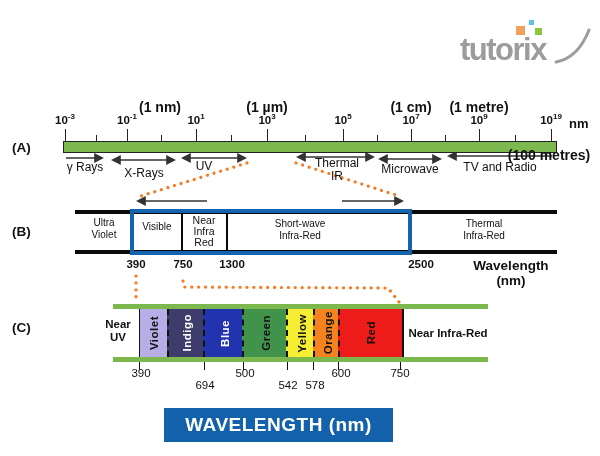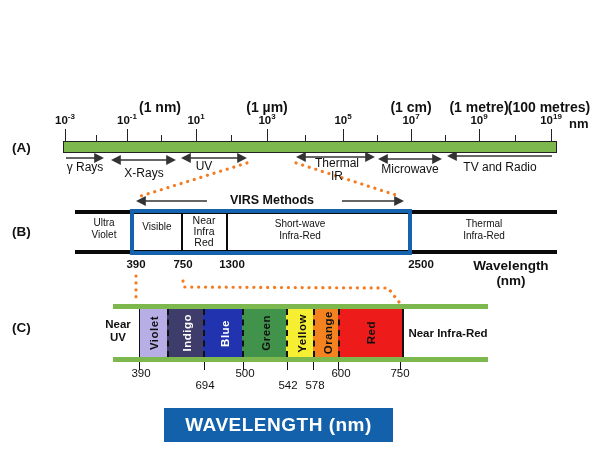--- a/index.html
+++ b/index.html
@@ -71,28 +71,36 @@
       <line x1="342" y1="201" x2="402" y2="201" marker-end="url(#ah)"></line>
     </g>
     <g class="dots" fill="none" stroke-width="3.2" stroke-linecap="round" stroke-dasharray="0.1 6.8">
       <path d="M247,163 L141,196" stroke="#f57b20"></path>
       <path d="M296,163 L399,196" stroke="#f57b20"></path>
       <path d="M136,276 L136,302" stroke="#f57b20"></path>
       <path d="M183,281 L184,287 L388,288 L399,302" stroke="#f57b20"></path>
     </g>
   </svg>
 
+  <div id="logo" class="abs">
+    <span class="word" style="color: rgb(156, 156, 156);">tutorix</span>
+    <svg width="42" height="42" style="position:absolute;right:-4px;bottom:0;">
+      <path d="M2,38 Q24,34 35,6" fill="none" stroke="#9c9c9c" stroke-width="3" stroke-linecap="round"></path>
+    </svg>
+  <div class="sq" style="left: 56px; top: 8px; width: 9px; height: 9px; background: rgb(242, 160, 94);"></div>
+      <div class="sq" style="left: 69px; top: 2px; width: 5px; height: 5px; background: rgb(94, 193, 232);"></div>
+      <div class="sq" style="left: 75px; top: 10px; width: 7px; height: 7px; background: rgb(140, 198, 62);"></div>
+    </div>
 
 
   <div class="abs sec-label" style="top:140px;">(A)</div>
   <div id="green-bar" class="abs" style="background: rgb(124, 184, 78);"></div>
   <div id="nm-label" class="abs">nm</div>
 
   <div class="abs sec-label" style="top:224px;">(B)</div>
-  <div id="virs" class="abs ctr" style="left:272px;">VIRS Methods</div>
   <div class="abs blineB" style="top:210px;"></div>
   <div class="abs blineB" style="top:250px;"></div>
   <div class="abs divB" style="left:181px;"></div>
   <div class="abs divB" style="left:226px;"></div>
   <div id="blue-box" class="abs" style="border-color: rgb(21, 99, 174);"></div>
   <div id="b-axis" class="abs ctr" style="left:511px;">Wavelength (nm)</div>
 
   <div class="abs sec-label" style="top:320px;">(C)</div>
   <div class="abs glineC" style="top: 304px; background: rgb(124, 184, 78);"></div>
   <div class="abs glineC" style="top: 357px; background: rgb(124, 184, 78);"></div>
@@ -103,21 +111,21 @@
   <div class="abs sideC ctr" style="left:448px;top:327px;">Near Infra-Red</div>
 
   <div id="banner" class="abs" style="background: rgb(18, 97, 170);">
     <span>WAVELENGTH (nm)</span>
   </div>
 
 <div class="abs unit ctr" style="left: 160px;">(1 nm)</div>
     <div class="abs unit ctr" style="left: 267px;">(1 µm)</div>
     <div class="abs unit ctr" style="left: 411px; text-align: center;">(1 cm)</div>
     <div class="abs unit ctr" style="left: 479px;">(1 metre)</div>
-    <div class="abs unit ctr" style="left: 549px;">(100 metres)</div>
+    <div class="abs unit ctr" style="left: 549px; margin-top: 48px;">(100 metres)</div>
     <div class="abs pow ctr" style="left: 65px;"><span>10</span><sup>-3</sup></div>
     <div class="abs pow ctr" style="left: 127px;"><span>10</span><sup>-1</sup></div>
     <div class="abs pow ctr" style="left: 196px;"><span>10</span><sup>1</sup></div>
     <div class="abs pow ctr" style="left: 267px;"><span>10</span><sup>3</sup></div>
     <div class="abs pow ctr" style="left: 343px;"><span>10</span><sup>5</sup></div>
     <div class="abs pow ctr" style="left: 411px;"><span>10</span><sup>7</sup></div>
     <div class="abs pow ctr" style="left: 479px;"><span>10</span><sup>9</sup></div>
     <div class="abs pow ctr" style="left: 551px;"><span>10</span><sup>19</sup></div>
     <div class="abs tickA" style="left: 64.5px; top: 129px; height: 12px;"></div>
     <div class="abs tickA" style="left: 126.5px; top: 129px; height: 12px;"></div>

